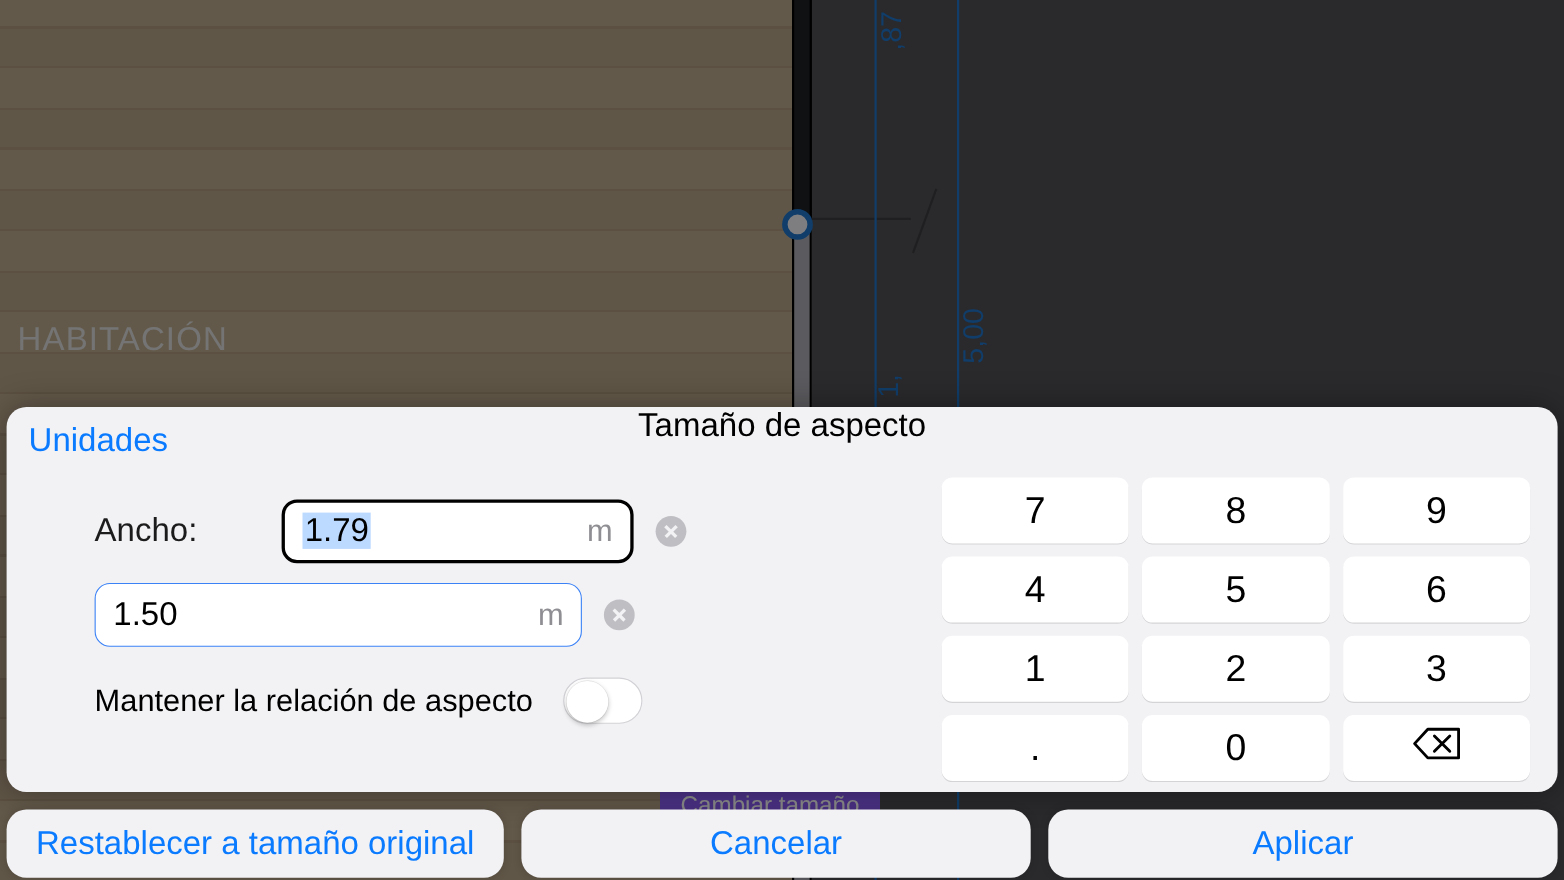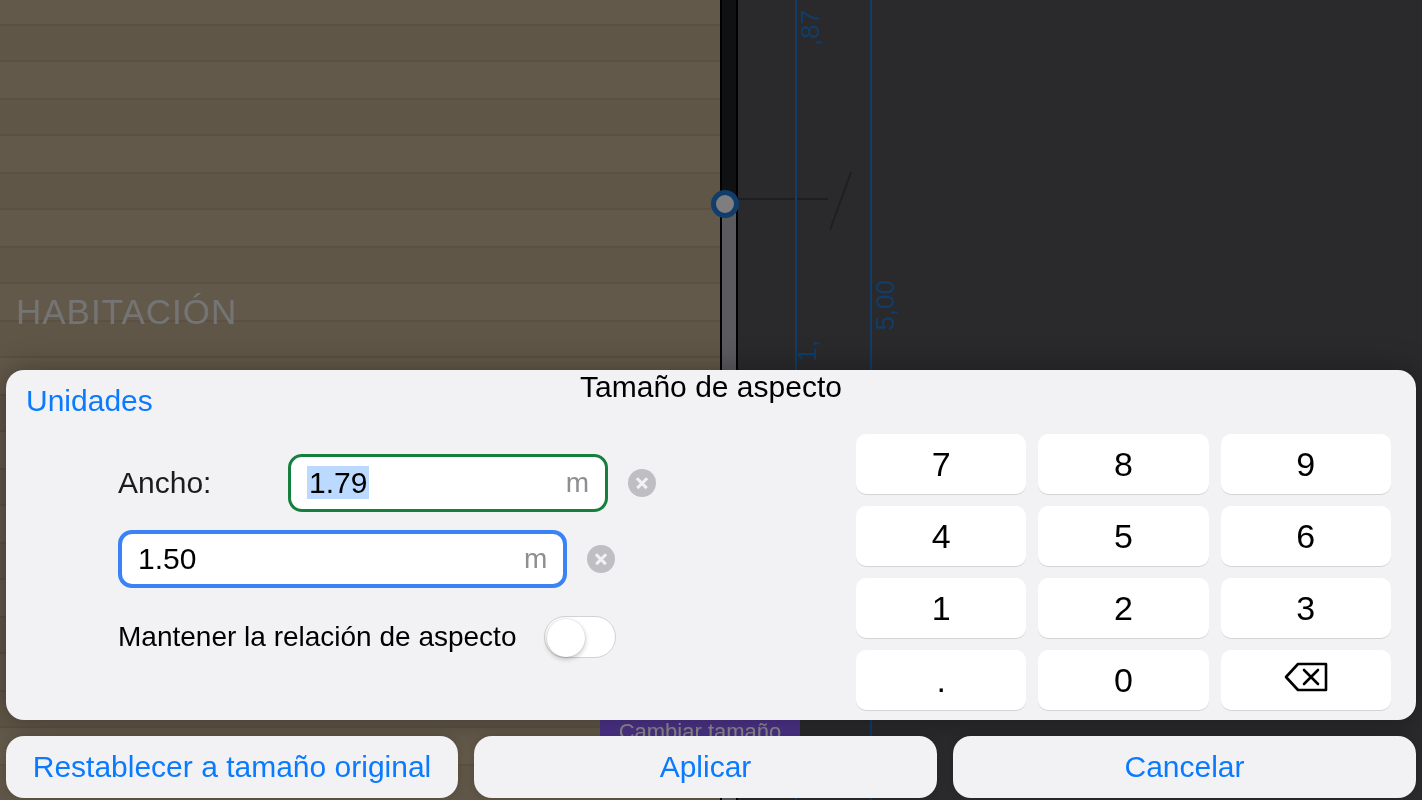--- a/index.html
+++ b/index.html
@@ -22,21 +22,21 @@
       repeating-linear-gradient(0deg,
         #bfa47a 0 34px, #b69a70 34px 36px,
         #c6ab81 36px 72px, #b69a70 72px 74px),
       repeating-linear-gradient(90deg,
         rgba(0,0,0,0.05) 0 180px, rgba(0,0,0,0.10) 180px 182px);
     filter: saturate(0.7) brightness(0.95);
   }
   .room-label{
     position:absolute; left:16px; top:292px; color:#d4d4d4; font-weight:500;
   }
-  .room-label .r1{ font-size:35px; letter-spacing:1px; }
+  .room-label .r1{ font-size:30px; letter-spacing:1px; }
   .room-label .r2{ font-size:30px;margin-top:45px; }
   .room-label .r2 sup{ font-size:18px; }
 
   .wall-top{
     position:absolute; left:720px; top:0; width:18px; height:205px;
     background:#1e2024; border-left:2px solid #000; border-right:2px solid #000;
   }
   .wall-bottom{
     position:absolute; left:720px; top:205px; width:18px; height:595px;
     background:#a7a7ad; border-left:2px solid #000; border-right:2px solid #000;
@@ -91,35 +91,35 @@
   }
   .units-link{
     position:absolute; left:20px; top:14px;
     color:#0a7bff; font-size:30px; font-weight:400;
     background:none; border:none; cursor:pointer;
   }
   .panel-title{
     font-size:30px; color:#000; font-weight:400;
   }
   .panel-body{
-    flex:1; display:flex; gap:40px; padding:0 20px 10px 112px;
+    flex:1; display:flex; gap:40px; padding:0 20px 10px 80px;
   }
 
   .form{
     flex:0 0 640px; display:flex; flex-direction:column; gap:18px; padding-top:30px;
   }
   .row{ display:flex; align-items:center; gap:20px; }
   .row label{ width:150px; font-size:30px; color:#1c1c1c; }
   .field{
     flex:0 0 320px; height:58px;
-    background:#fff; border:4px solid #3b82f6; border-radius:14px;
+    background:#fff; border:1px solid #3b82f6; border-radius:14px;
     display:flex; align-items:center; padding:0 16px;
     font-size:30px;
   }
-  .field.active{ border:3px solid #15803d; }
+  .field.active{ border:3px solid #000000; }
   .field input{
     flex:1; border:none; outline:none; font-size:30px; background:transparent;
   }
   .field .unit{ color:#8e8e93; font-size:28px; }
   .sel{ background:#bcd9ff; padding:0 2px; }
   .clear-btn{
     width:28px; height:28px; border-radius:50%;
     background:#bfbfc3; border:none; cursor:pointer; position:relative;
     flex:0 0 28px;
   }
@@ -241,15 +241,15 @@
           <path d="M14 2 L42 2 L42 28 L14 28 L2 15 Z" fill="none" stroke="#000" stroke-width="2.6" stroke-linejoin="round"></path>
           <path d="M20 8 L34 22 M34 8 L20 22" stroke="#000" stroke-width="2.6" stroke-linecap="round"></path>
         </svg>
       </button>
     </div>
   </div>
 </div>
 
 <div class="actions">
   <button>Restablecer a tamaño original</button>
+  <button>Cancelar</button>
   <button>Aplicar</button>
-  <button>Cancelar</button>
 </div>
 
 </body></html>

